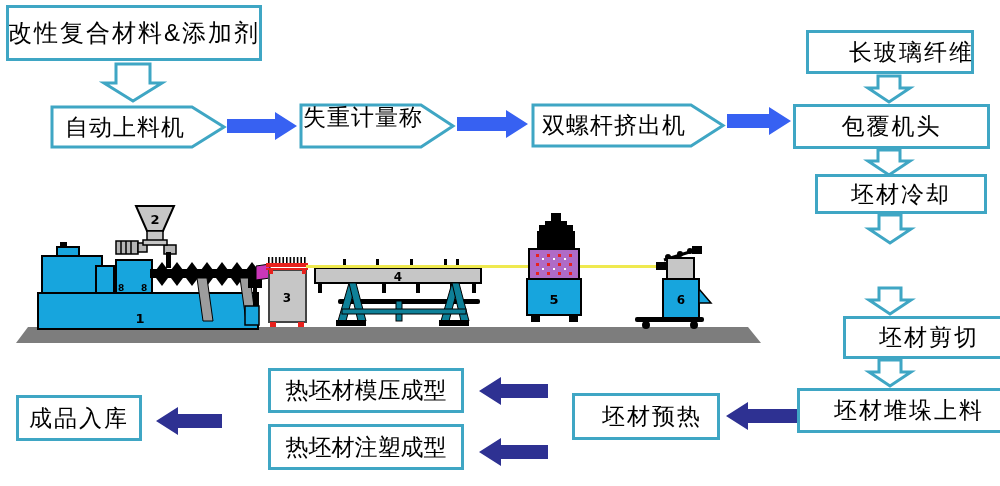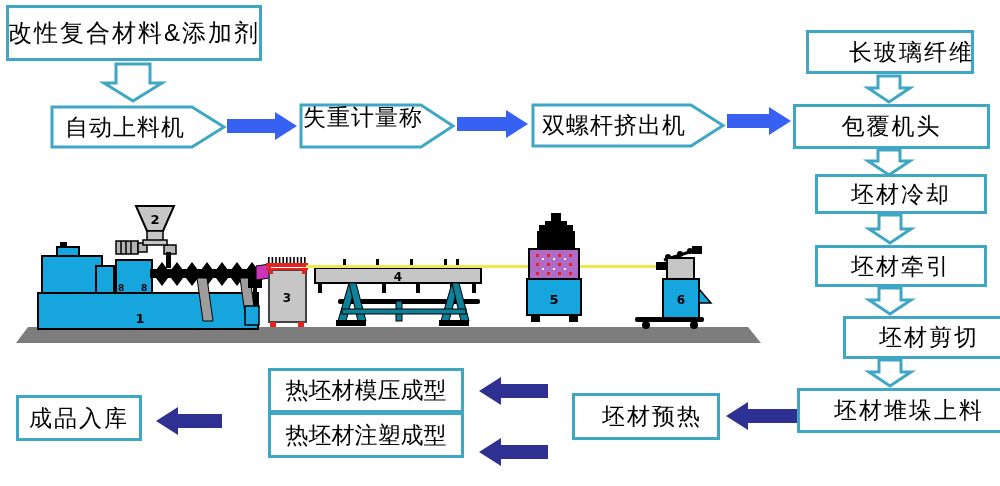--- a/index.html
+++ b/index.html
@@ -219,41 +219,38 @@
   </div>
 
   <div class="box" style="left:793px;top:104px;width:197px;height:45px;">
     <span>包覆机头</span>
   </div>
 
   <div class="box" style="left:815px;top:174px;width:172px;height:40px;">
     <span>坯材冷却</span>
   </div>
 
-  <div class="box" style="left:815px;top:245px;width:172px;height:42px;">
-    <span>坯材牵引</span>
-  </div>
 
   <div class="box" style="left:815px;top:316px;width:172px;height:43px;margin-left:28px;">
     <span>坯材剪切</span>
   </div>
 
   <div class="box" style="left:797px;top:388px;width:224px;height:45px;">
     <span>坯材堆垛上料</span>
   </div>
 
   <div class="box" style="left:572px;top:393px;width:148px;height:47px;padding-left:12px;">
     <span>坯材预热</span>
   </div>
 
   <div class="box" style="left:268px;top:368px;width:196px;height:45px;letter-spacing:0;">
     <span>热坯材模压成型</span>
   </div>
 
-  <div class="box" style="left:268px;top:412px;width:196px;height:46px;letter-spacing:0;">
+  <div class="box" style="left:268px;top:424px;width:196px;height:46px;letter-spacing:0;">
     <span>热坯材注塑成型</span>
   </div>
 
   <div class="box" style="left:16px;top:395px;width:126px;height:46px;">
     <span>成品入库</span>
   </div>
 
   <div class="penlabel" style="left:56px;top:107px;width:138px;height:40px;">
     <span>自动上料机</span>
   </div>

